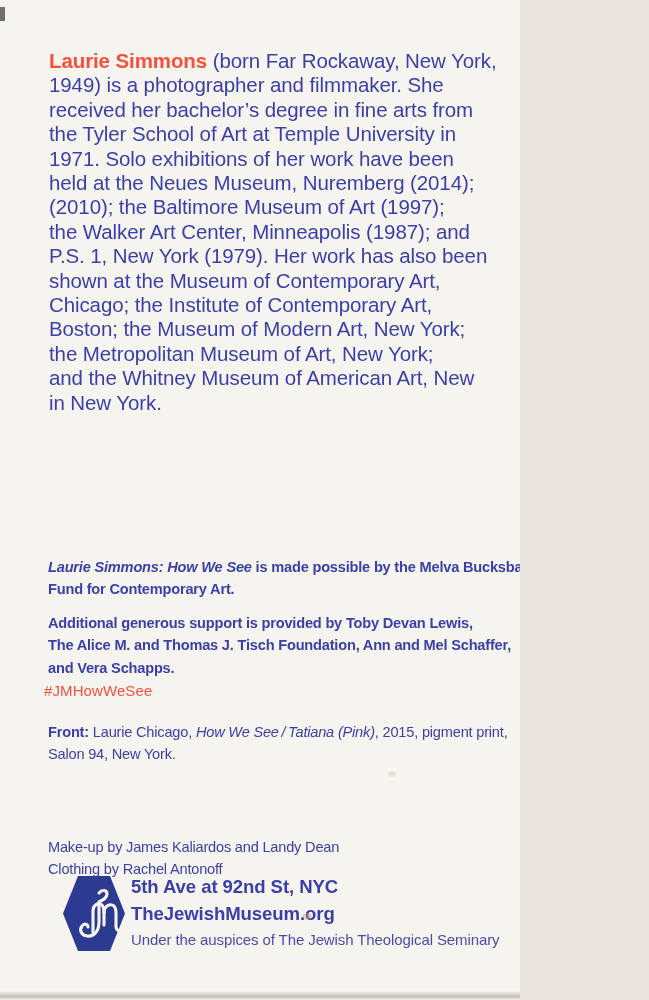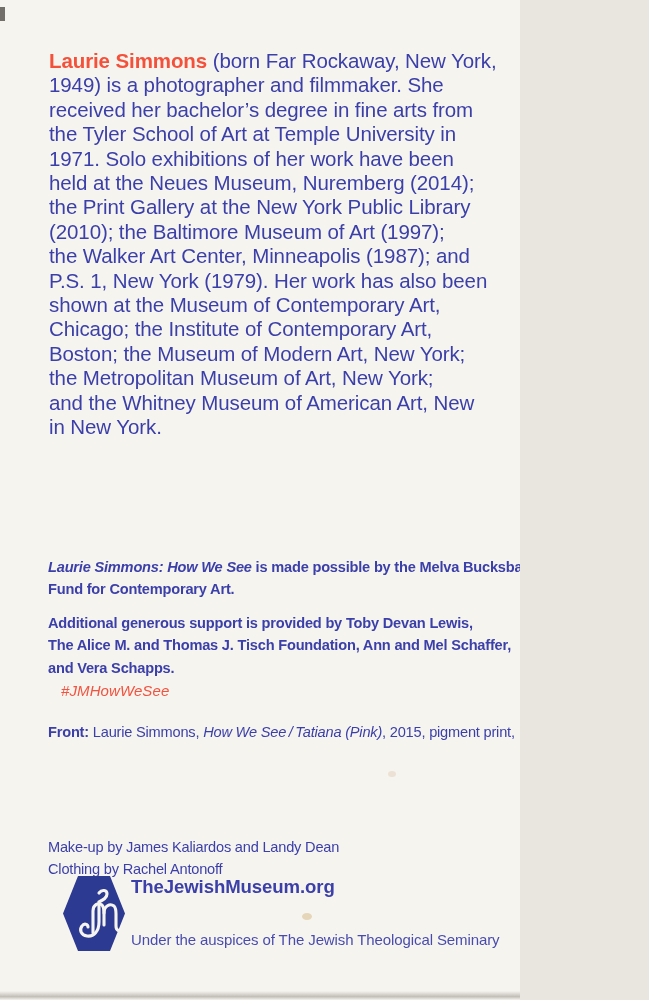--- a/index.html
+++ b/index.html
@@ -12,22 +12,22 @@
   .italic{font-style:italic;}
 
   .bio{position:absolute;left:49px;top:49px;width:500px;
        font-size:20.5px;line-height:24.4px;letter-spacing:-0.1px;
        color:var(--text_blue,#3b3fa9);}
 
   .small-block{position:absolute;left:48px;color:var(--text_blue,#3b3fa9);
        font-size:14.6px;line-height:22.4px;letter-spacing:-0.2px;}
   .support-primary{top:556px;font-weight:bold;}
   .support-additional{top:612px;font-weight:bold;}
-  .hashtag{position:absolute;left:61px;top:682px;font-size:15px;
-       letter-spacing:0.1px;color:var(--hashtag_red,#f2523e);font-style:italic;}
+  .hashtag{position:absolute;left:44px;top:682px;font-size:15px;
+       letter-spacing:0.1px;color:var(--hashtag_red,#f2523e);}
   .front-credit{top:721px;}
   .production-credits{top:836px;line-height:22px;}
 
   .footer-logo{position:absolute;left:63px;top:876px;width:62px;height:75px;}
   .footer-text{position:absolute;left:131px;top:874px;color:var(--text_blue,#3b3fa9);}
   .footer-line{font-size:18.6px;line-height:26.5px;font-weight:bold;letter-spacing:-0.1px;white-space:nowrap;}
   .auspices{position:absolute;left:131px;top:931px;font-size:15px;letter-spacing:-0.1px;
        color:var(--text_blue,#3b3fa9);opacity:.93;white-space:nowrap;}
 
   .deco{position:absolute;left:529px;top:0;width:120px;height:1000px;}
@@ -49,21 +49,20 @@
 
 <div class="page">
 
   <div class="bio">
       <div class="tline"><span class="name">Laurie Simmons</span><span> (born Far Rockaway, New York,</span></div>
       <div class="tline"><span>1949) is a photographer and filmmaker. She</span></div>
       <div class="tline"><span>received her bachelor’s degree in fine arts from</span></div>
       <div class="tline"><span>the Tyler School of Art at Temple University in</span></div>
       <div class="tline"><span>1971. Solo exhibitions of her work have been</span></div>
       <div class="tline"><span>held at the Neues Museum, Nuremberg (2014);</span></div>
-      <div class="tline"><span>the Print Gallery at the New York Public Library</span></div>
       <div class="tline"><span>(2010); the Baltimore Museum of Art (1997);</span></div>
       <div class="tline"><span>the Walker Art Center, Minneapolis (1987); and</span></div>
       <div class="tline"><span>P.S. 1, New York (1979). Her work has also been</span></div>
       <div class="tline"><span>shown at the Museum of Contemporary Art,</span></div>
       <div class="tline"><span>Chicago; the Institute of Contemporary Art,</span></div>
       <div class="tline"><span>Boston; the Museum of Modern Art, New York;</span></div>
       <div class="tline"><span>the Metropolitan Museum of Art, New York;</span></div>
       <div class="tline"><span>and the Whitney Museum of American Art, New</span></div>
       <div class="tline"><span>in New York.</span></div>
     </div>
@@ -75,39 +74,41 @@
 
   <div class="small-block support-additional">
       <div class="tline"><span>Additional generous support is provided by Toby Devan Lewis,</span></div>
       <div class="tline"><span>The Alice M. and Thomas J. Tisch Foundation, Ann and Mel Schaffer,</span></div>
       <div class="tline"><span>and Vera Schapps.</span></div>
     </div>
 
   <div class="hashtag">#JMHowWeSee</div>
 
   <div class="small-block front-credit">
-      <div class="tline"><span class="bold">Front:</span><span> Laurie Simmons, </span><span class="italic">How We See / Tatiana (Pink)</span><span>, 2015, pigment print,</span></div>
+      <div class="tline"><span class="bold">Front:</span><span> Laurie Chicago, </span><span class="italic">How We See / Tatiana (Pink)</span><span>, 2015, pigment print,</span></div>
+      <div class="tline"><span>Salon 94, New York.</span></div>
     </div>
 
   <div class="small-block production-credits">
       <div class="tline"><span>Make-up by James Kaliardos and Landy Dean</span></div>
       <div class="tline"><span>Clothing by Rachel Antonoff</span></div>
     </div>
 
   <div class="footer-logo" aria-label="JM">
     <svg width="62" height="75" viewBox="0 0 62 75">
       <polygon points="0,37.5 15,0 47,0 62,37.5 47,75 15,75" style="fill:var(--logo_blue,#2c3a92)"></polygon>
       <g fill="none" stroke="#f6f4ef" stroke-width="3.1" stroke-linecap="round">
         <path d="M 36,17 C 39,13 44,14 44,18 C 44,22 40,24 36,26 L 36,46 C 36,55 31,61 24,60 C 18,59 16,54 19,50 C 21,47 25,48 25,51"></path>
         <path d="M 30,57 L 30,35 C 30,29 35,26 39,29 C 41,31 41,33 41,36 L 41,49"></path>
         <path d="M 41,37 C 41,30 47,27 51,30 C 53,32 53,35 53,38 L 53,50 C 53,55 57,56 59,53"></path>
       </g>
     </svg>
   </div>
   <div class="footer-text">
+    <div class="footer-line">5th Ave at 92nd St, NYC</div>
     <div class="footer-line">TheJewishMuseum.org</div>
   </div>
   <div class="auspices">Under the auspices of The Jewish Theological Seminary</div>
 
   <svg class="deco" viewBox="0 0 120 1000" aria-hidden="true">
     <g fill="none" style="stroke:var(--accent_red,#f4422c)" stroke-width="13" stroke-linejoin="miter">
 
       <path d="M 14,30 L 62,27 L 73,41 L 67,53 L 20,57 L 9,43 Z"></path>
       <path d="M 72,38 L 121,50" stroke-width="7"></path>
       <path d="M 56,58 L 118,170" stroke-width="14"></path>

